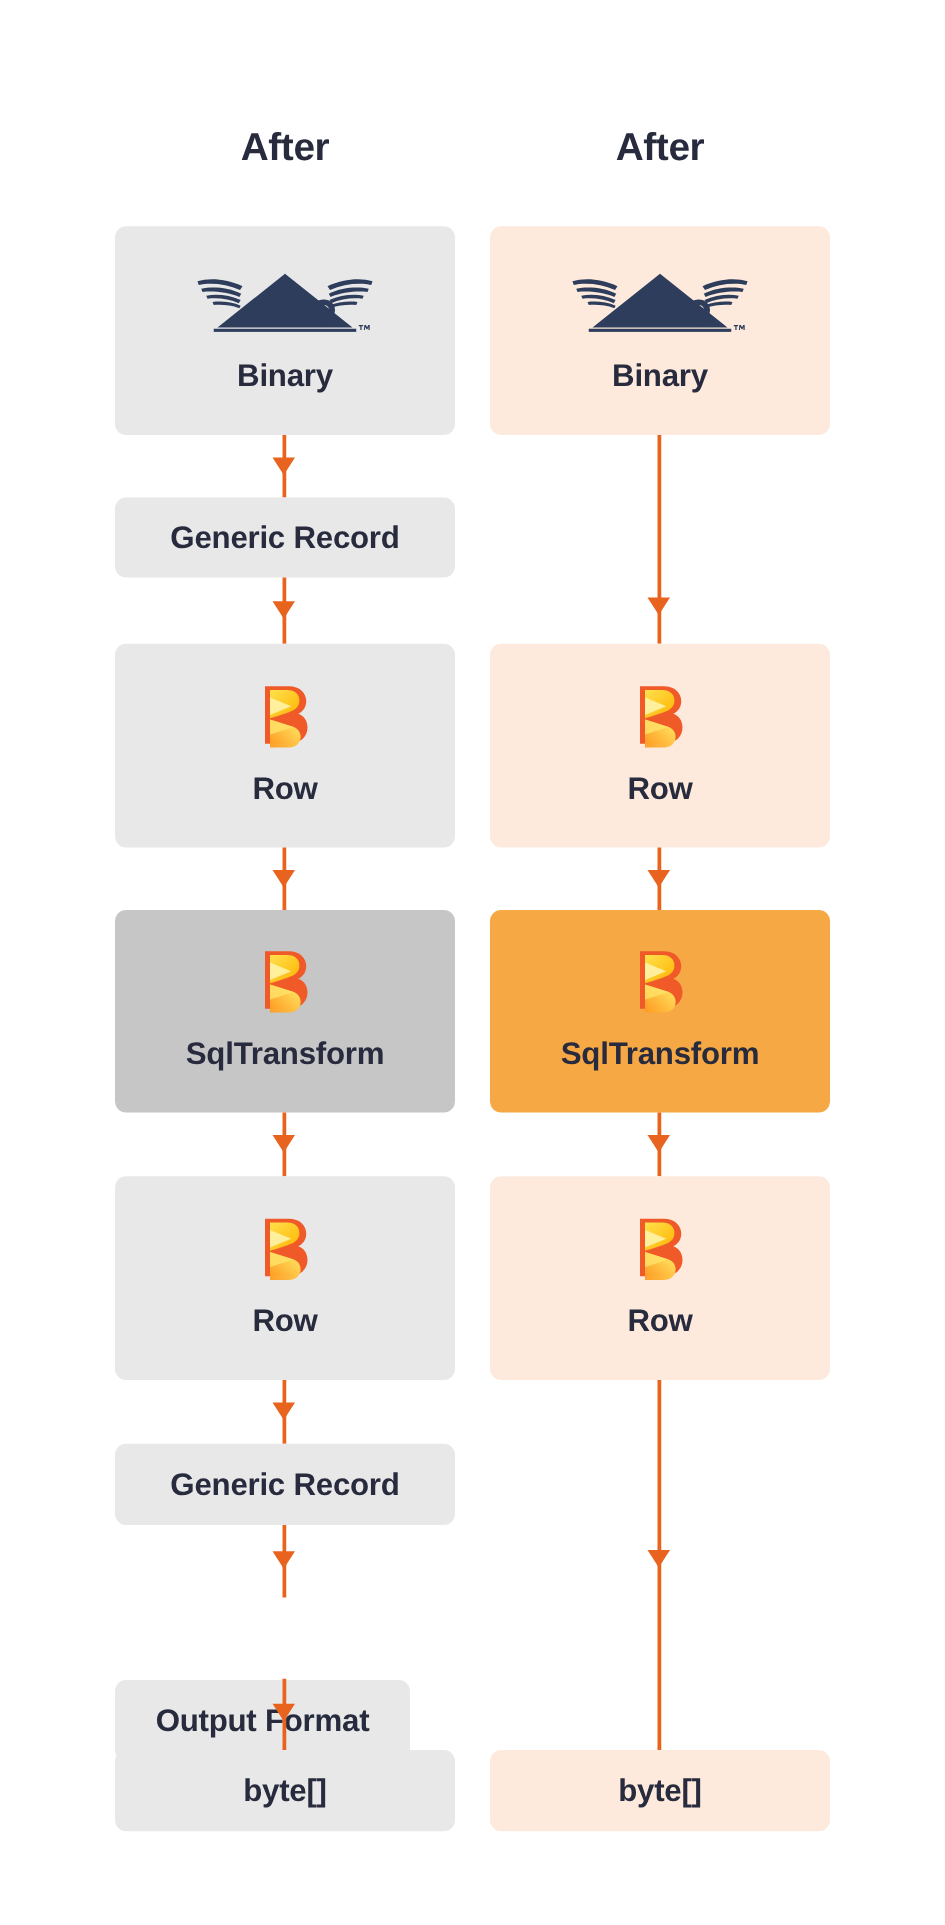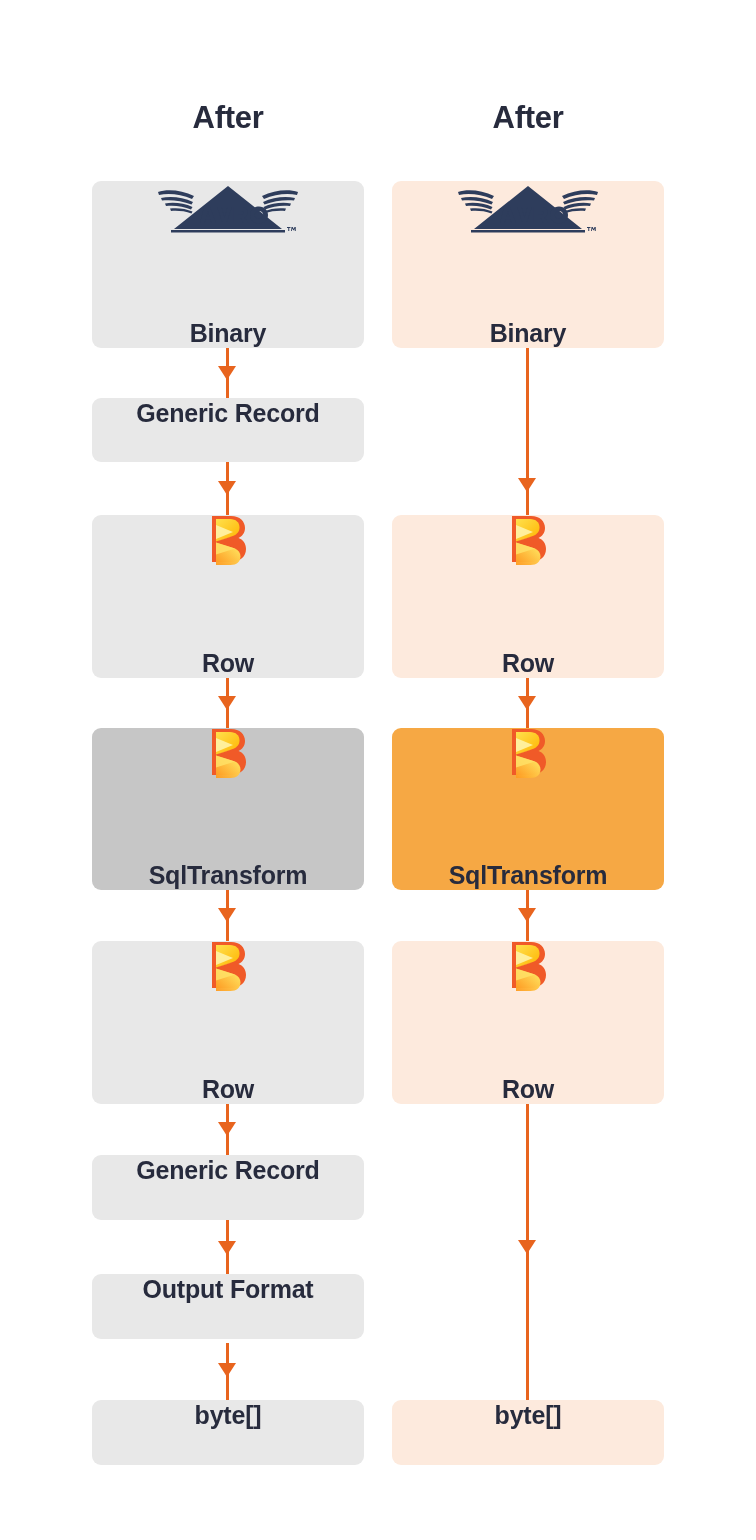--- a/index.html
+++ b/index.html
@@ -36,21 +36,21 @@
   .col-title.after  { left: 392px; text-align: center; }
 
   
   .node {
     position: absolute;
     border-radius: 9px;
     box-sizing: border-box;
     display: flex;
     flex-direction: column;
     align-items: center;
-    justify-content: space-between;
+    justify-content: center;
   }
   .node .label {
     font-size: 25px;
     font-weight: 600;
     color: #272b3d;
     line-height: 30px;
     text-align: center;
     letter-spacing: -0.2px;
   }
   .node.tall .label { margin-top: 14px; }
@@ -209,21 +209,21 @@
   <div class="conn" style="left:226px; top:1104px; height:51px;"></div>
   <div class="arrowhead" style="left:218px; top:1122px;"></div>
 
   <div class="node fill-grey" style="left:92px; top:1155px; width:272px; height:65px;">
     <span class="label">Generic Record</span>
   </div>
 
   <div class="conn" style="left:226px; top:1220px; height:58px;"></div>
   <div class="arrowhead" style="left:218px; top:1241px;"></div>
 
-  <div class="node fill-grey" style="left:92px; top:1274px; width:272px; height:65px;">
+  <div class="node fill-grey" style="left:92px; top:1344px; width:236px; height:65px;">
     <span class="label">Output Format</span>
   </div>
 
   <div class="conn" style="left:226px; top:1343px; height:57px;"></div>
   <div class="arrowhead" style="left:218px; top:1363px;"></div>
 
   <div class="node fill-grey" style="left:92px; top:1400px; width:272px; height:65px;">
     <span class="label">byte[]</span>
   </div>
 

